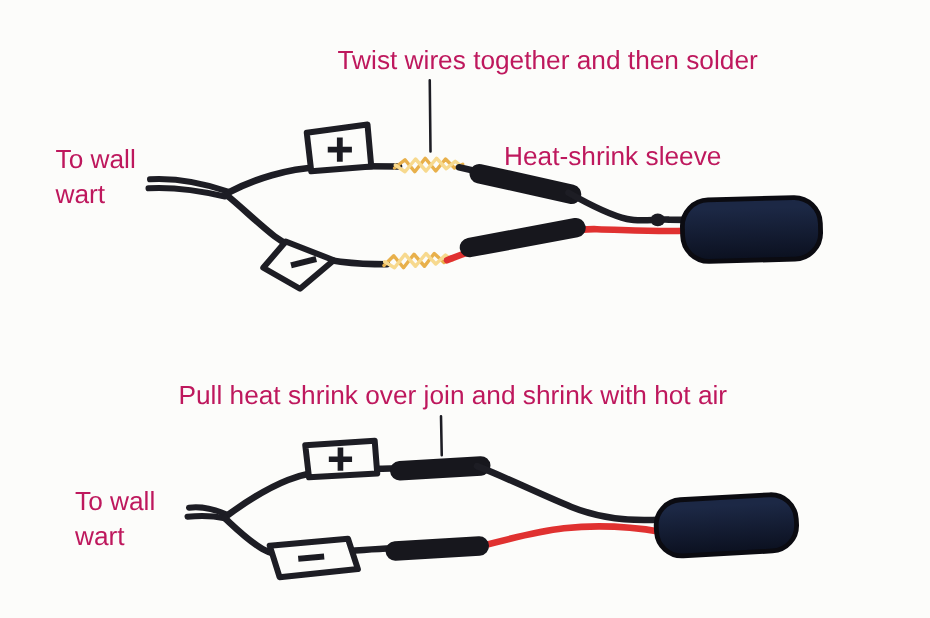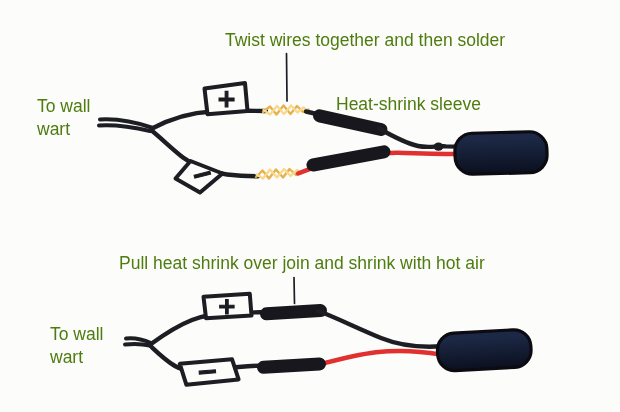--- a/index.html
+++ b/index.html
@@ -6,21 +6,21 @@
   .stage{
     position:relative;
     width:620px;height:412px;
     background:#fcfcfa;
     overflow:hidden;
     font-family:"Liberation Sans", sans-serif;
   }
   .stage svg{position:absolute;left:0;top:0;}
   .label{
     position:absolute;
-    color:#4d7c0f;
+    color:#be185d;
     font-size:17.5px;
     line-height:23px;
     white-space:nowrap;
   }
   .wire{fill:none;stroke-width:4.4;stroke-linecap:round;stroke-linejoin:round;}
   .cable{fill:none;stroke-width:4;stroke-linecap:round;}
   .pointer{stroke-width:1.7;stroke-linecap:round;}
   .box{fill:#fcfcfa;stroke-width:4;stroke-linejoin:round;}
   .sleeve{fill:none;stroke-width:13;stroke-linecap:round;}
   .twist{fill:none;stroke-width:2.3;stroke-linecap:round;stroke-linejoin:round;}

